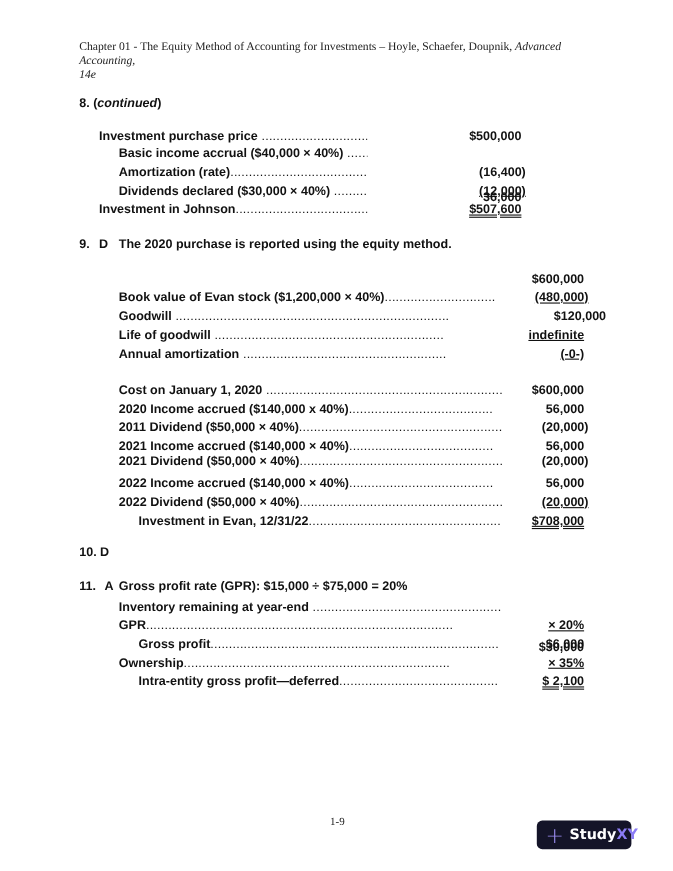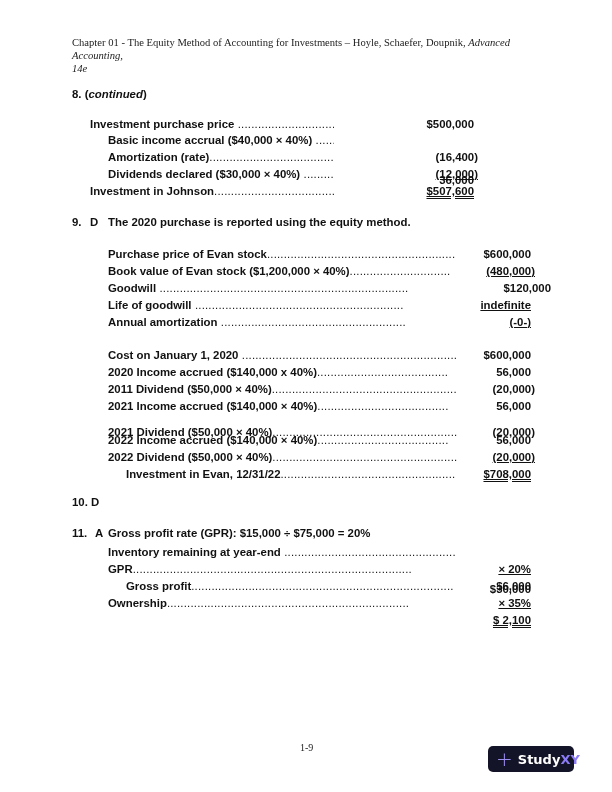--- a/index.html
+++ b/index.html
@@ -61,21 +61,20 @@
     <span class="amt u2" style="left:320px; width:64px;">$507,600</span>
   </div>
 
   <div class="abs" style="left:72px; top:216px;">
     <span>9.</span>
   </div>
   <div class="abs" style="left:90px; top:216px;">D</div>
   <div class="abs" style="left:108px; top:216px;">The 2020 purchase is reported using the equity method.</div>
 
   <div class="row" style="left:108px; top:246px; width:430px;">
-    <span class="lbl" style="width:356px;"><span>Purchase price of Evan stock</span><span class="dots">........................................................</span></span>
     <span class="amt" style="left:360px; width:63px;">$600,000</span>
   </div>
   <div class="row" style="left:108px; top:263px; width:430px;">
     <span class="lbl" style="width:356px;"><span>Book value of Evan stock ($1,200,000 × 40%)</span><span class="dots">..............................</span></span>
     <span class="amt u1" style="left:360px; width:67px;">(480,000)</span>
   </div>
   <div class="row" style="left:108px; top:280px; width:430px;">
     <span class="lbl" style="width:356px;"><span>Goodwill</span><span class="dots"> ..........................................................................</span></span>
     <span class="amt" style="left:380px; width:63px;">$120,000</span>
   </div>
@@ -97,21 +96,21 @@
     <span class="amt" style="left:360px; width:63px;">56,000</span>
   </div>
   <div class="row" style="left:108px; top:381px; width:430px;">
     <span class="lbl" style="width:356px;"><span>2011 Dividend ($50,000 × 40%)</span><span class="dots">.......................................................</span></span>
     <span class="amt" style="left:360px; width:67px;">(20,000)</span>
   </div>
   <div class="row" style="left:108px; top:398px; width:430px;">
     <span class="lbl" style="width:356px;"><span>2021 Income accrued ($140,000 × 40%)</span><span class="dots">.......................................</span></span>
     <span class="amt" style="left:360px; width:63px;">56,000</span>
   </div>
-  <div class="row" style="left:108px; top:424px; width:430px;">
+  <div class="row" style="left:108px; top:412px; width:430px;">
     <span class="lbl" style="width:356px;"><span>2021 Dividend ($50,000 × 40%)</span><span class="dots">.......................................................</span></span>
     <span class="amt" style="left:360px; width:67px;">(20,000)</span>
   </div>
   <div class="row" style="left:108px; top:432px; width:430px;">
     <span class="lbl" style="width:356px;"><span>2022 Income accrued ($140,000 × 40%)</span><span class="dots">.......................................</span></span>
     <span class="amt" style="left:360px; width:63px;">56,000</span>
   </div>
   <div class="row" style="left:108px; top:449px; width:430px;">
     <span class="lbl" style="width:356px;"><span>2022 Dividend ($50,000 × 40%)</span><span class="dots">.......................................................</span></span>
     <span class="amt u1" style="left:360px; width:67px;">(20,000)</span>
@@ -140,20 +139,21 @@
   </div>
   <div class="row" style="left:126px; top:578px; width:412px;">
     <span class="lbl" style="width:338px;"><span>Gross profit</span><span class="dots">..............................................................................</span></span>
     <span class="amt" style="left:342px; width:63px;">$6,000</span>
   </div>
   <div class="row" style="left:108px; top:595px; width:430px;">
     <span class="lbl" style="width:356px;"><span>Ownership</span><span class="dots">........................................................................</span></span>
     <span class="amt u1" style="left:360px; width:63px;">× 35%</span>
   </div>
   <div class="row" style="left:126px; top:612px; width:412px;">
+    <span class="lbl" style="width:338px;"><span>Intra-entity gross profit—deferred</span><span class="dots">...........................................</span></span>
     <span class="amt u2" style="left:342px; width:63px;">$ 2,100</span>
   </div>
 </div>
 
 <div class="pagenum">1-9</div>
 
 <div class="badge">
   <span class="plus">+</span>
   <span class="brand"><span>Study</span><span class="xy">XY</span></span>
 </div>

